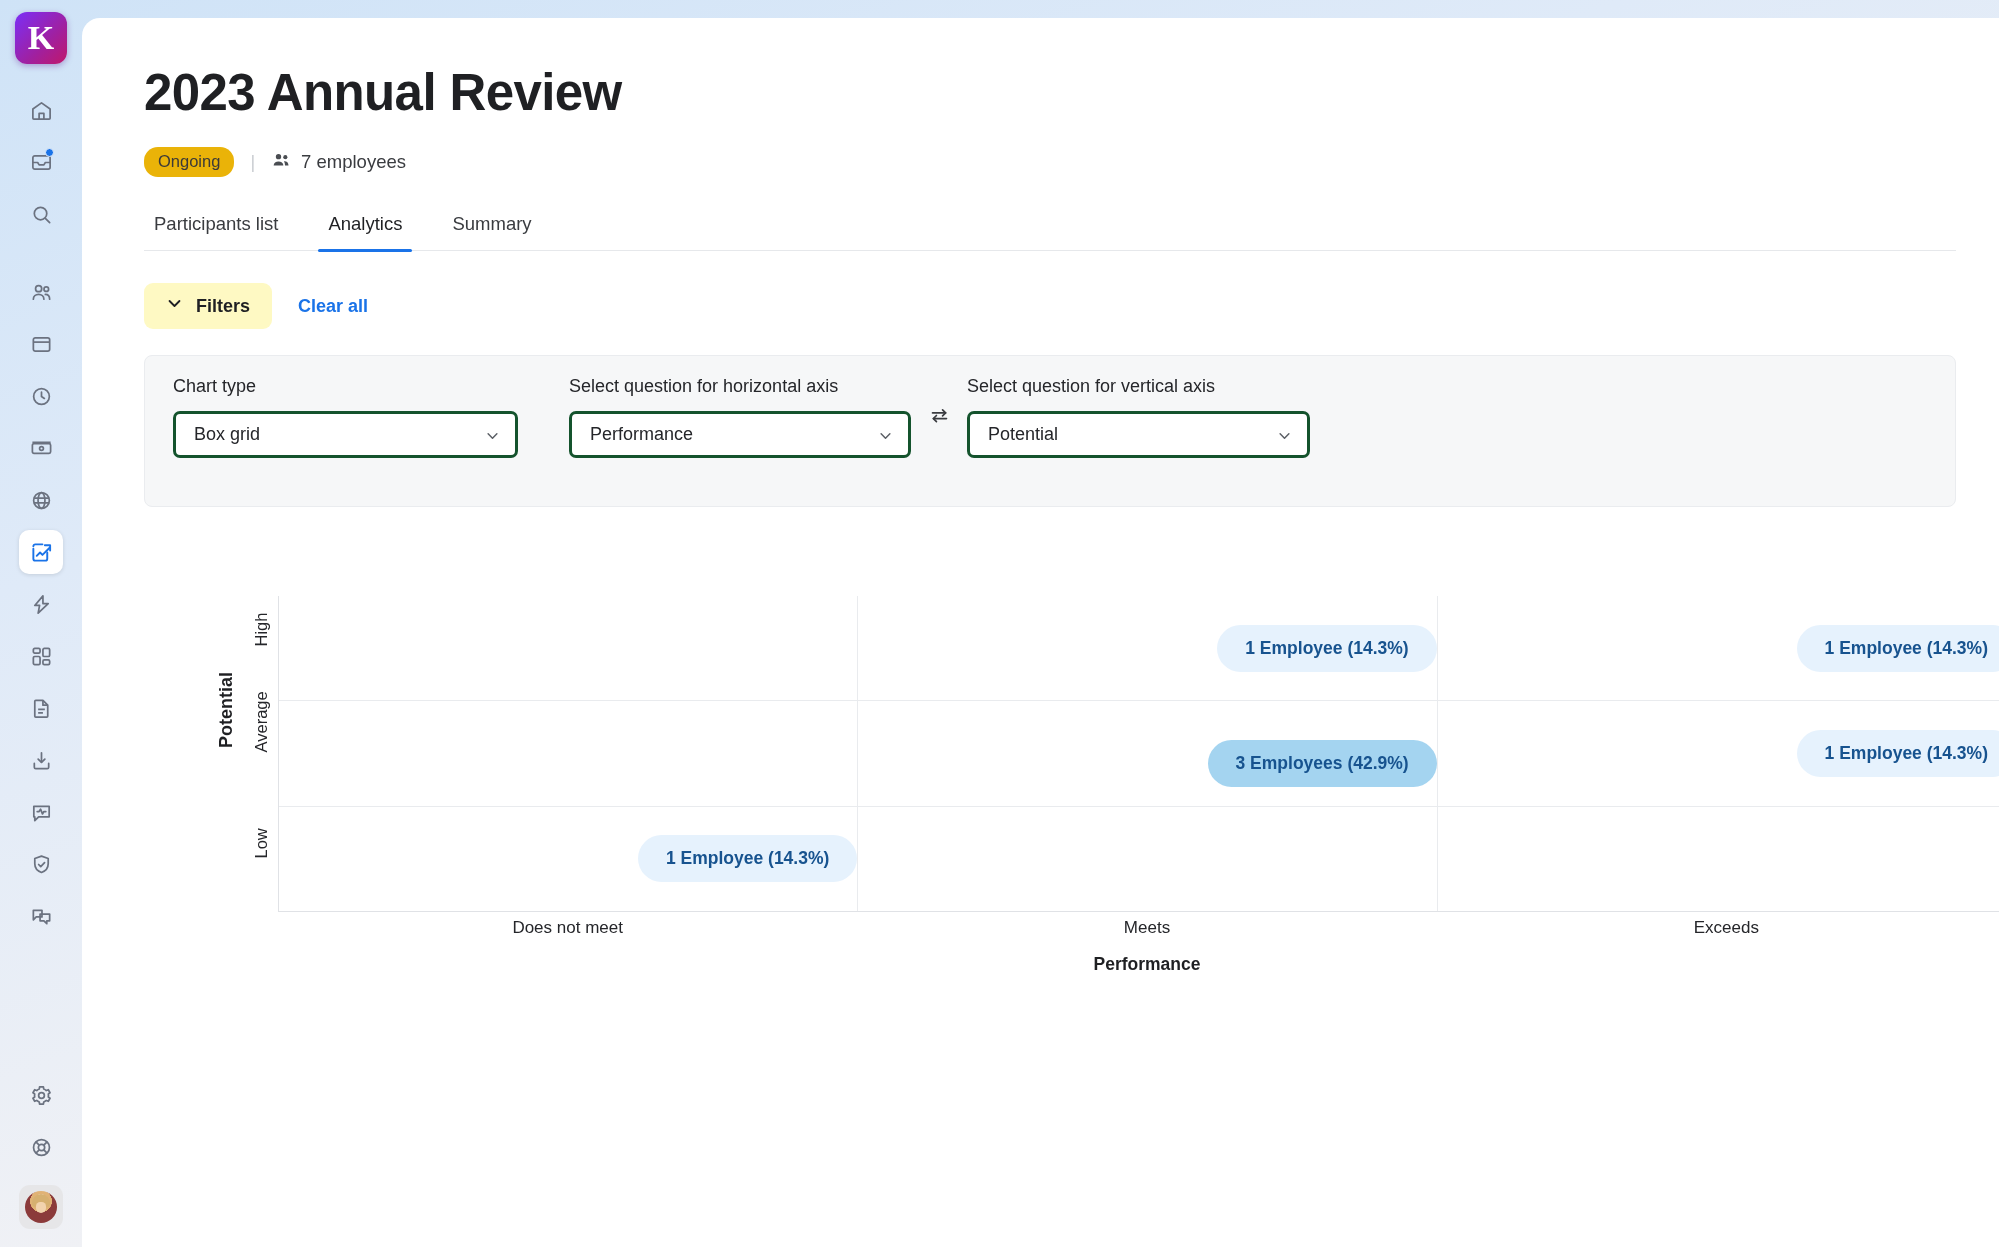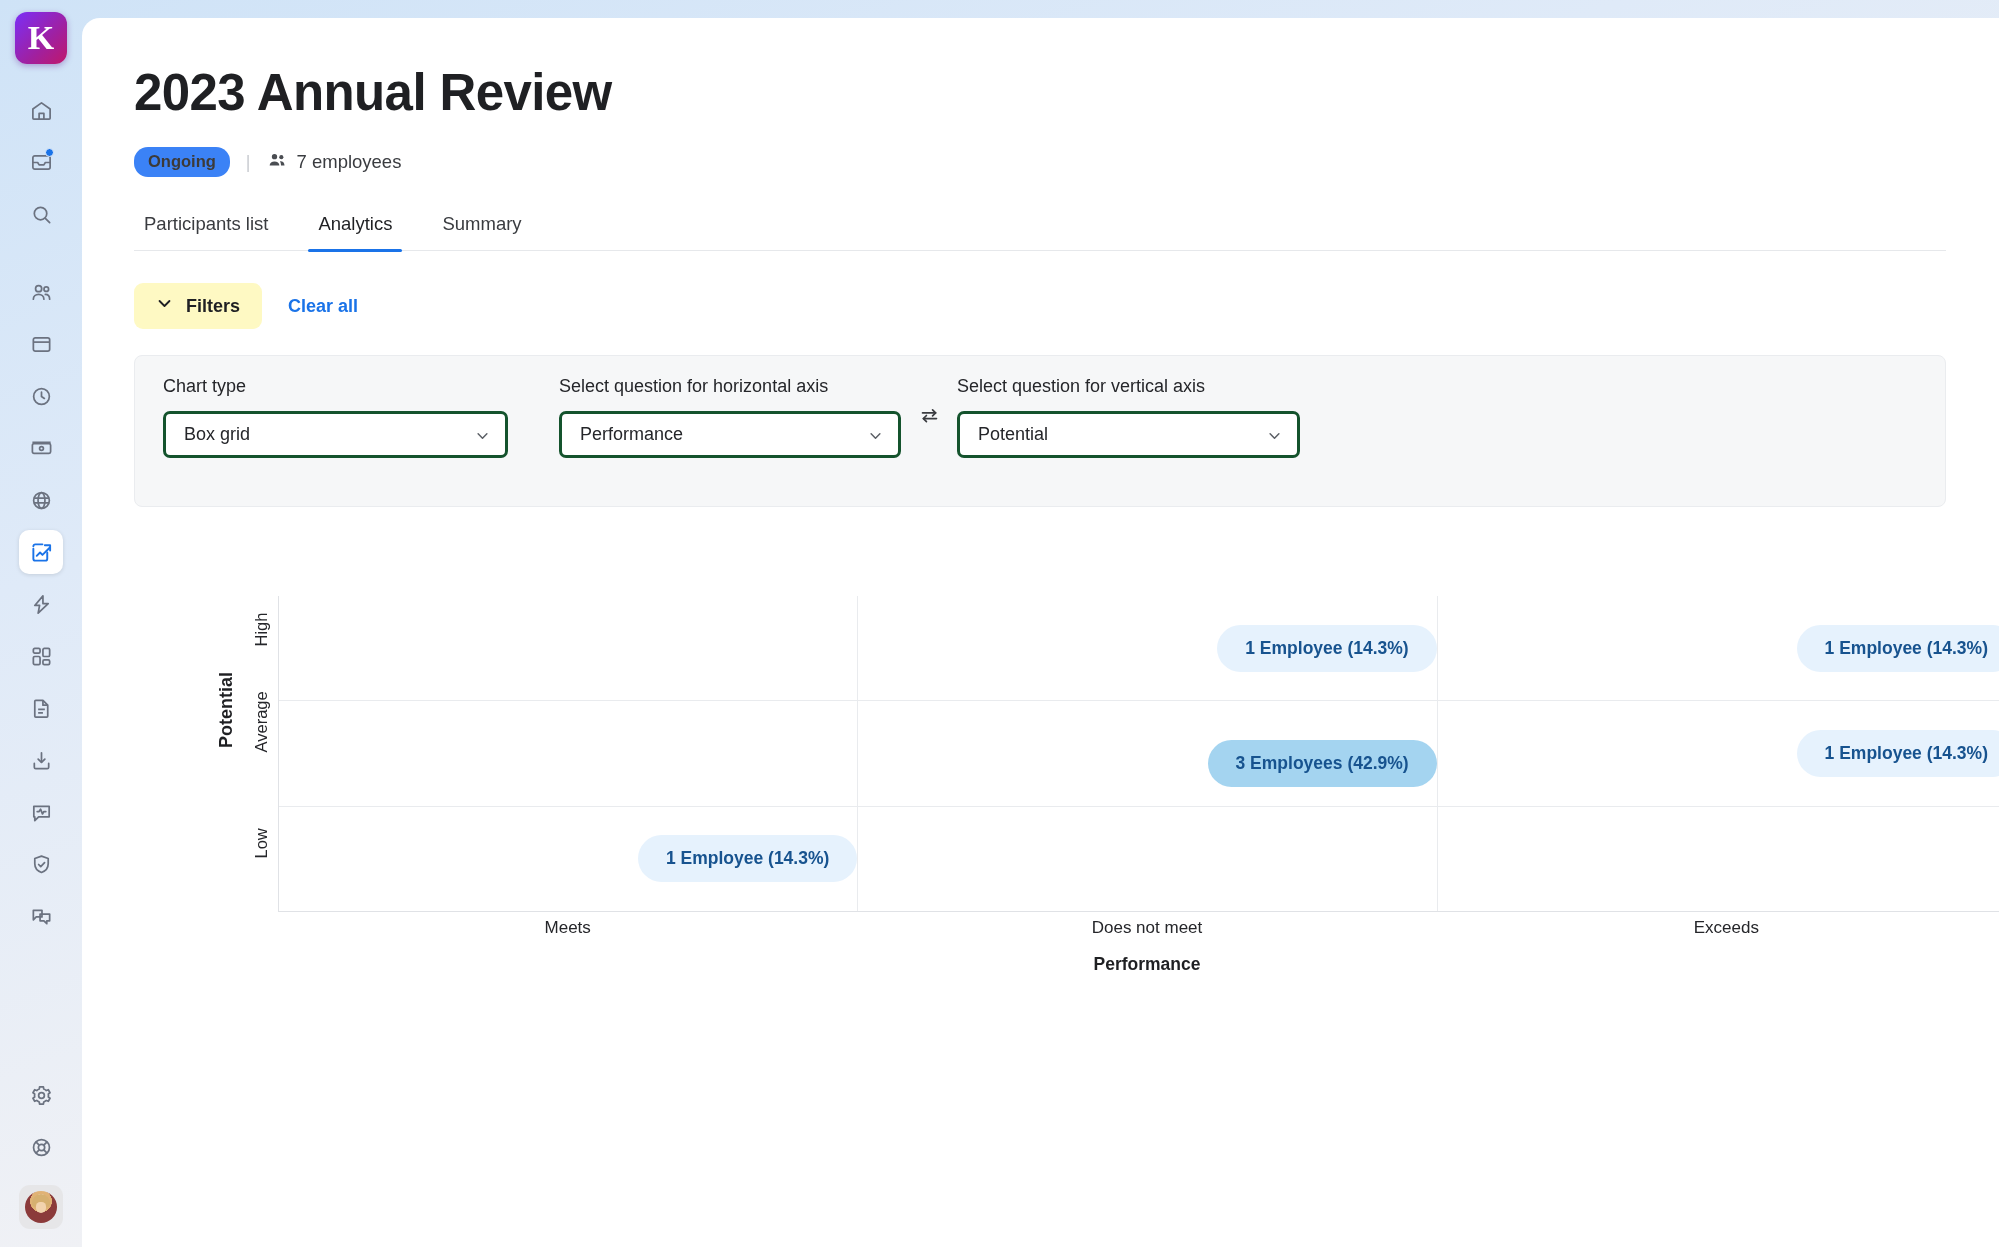--- a/index.html
+++ b/index.html
@@ -83,44 +83,43 @@
 
   
   .card {
     position: absolute;
     left: 82px; top: 18px;
     width: 1917px; height: 1229px;
     background: #ffffff;
     border-top-left-radius: 18px;
     overflow: hidden;
   }
-  .content { padding: 46px 0 0 52px; }
+  .content { padding: 46px 0 0 52px; margin-left: 10px; }
 
   .page-title {
     font-size: 51px;
     font-weight: 700;
     color: #1f2023;
     letter-spacing: -0.6px;
     line-height: 1.12;
   }
 
   .meta-row {
     display: flex;
     align-items: center;
     margin-top: 26px;
     height: 30px;
   }
   .badge {
-    background: #3b82f6;
+    background: #eab308;
     color: #3c3a38;
     font-size: 16.5px;
     padding: 5px 14px;
     border-radius: 14px;
     line-height: 1.2;
-    font-weight: bold;
   }
   .meta-sep { color: #c9ccd1; margin: 0 16px; font-size: 18px; }
   .meta-people { display: flex; align-items: center; color: #3a3c40; font-size: 18.5px; }
   .meta-people svg { width: 20px; height: 20px; margin-right: 10px; color: #4a4d52; }
 
   
   .tabs {
     display: flex;
     margin-top: 36px;
     border-bottom: 1.5px solid #e6e8eb;
@@ -621,20 +620,20 @@
       <div class="grid-row">
         <div class="grid-cell">
           <span class="pill">1 Employee (14.3%)</span>
         </div>
         <div class="grid-cell"></div>
         <div class="grid-cell"></div>
       </div>
     </div>
 
     <div class="x-labels">
+      <div class="x-label">Does not meet</div>
       <div class="x-label">Meets</div>
-      <div class="x-label">Does not meet</div>
       <div class="x-label">Exceeds</div>
     </div>
 
     <div class="x-axis-title">Performance</div>
   </div>
 </div>
 
 </body></html>

